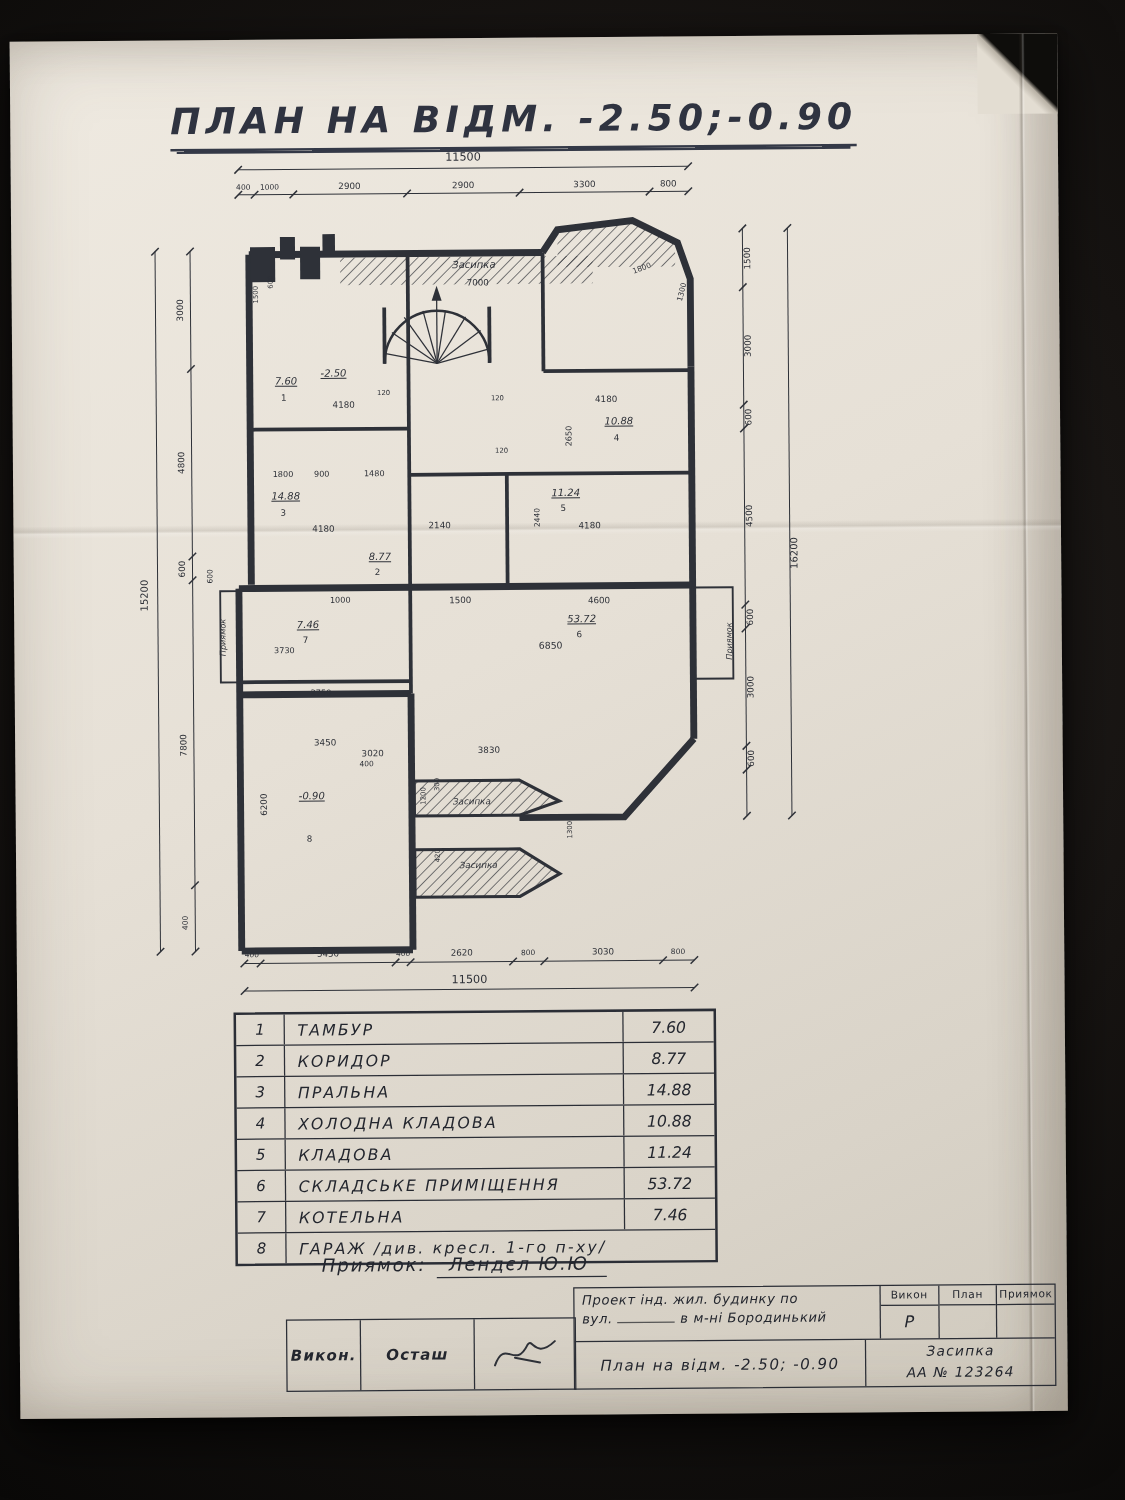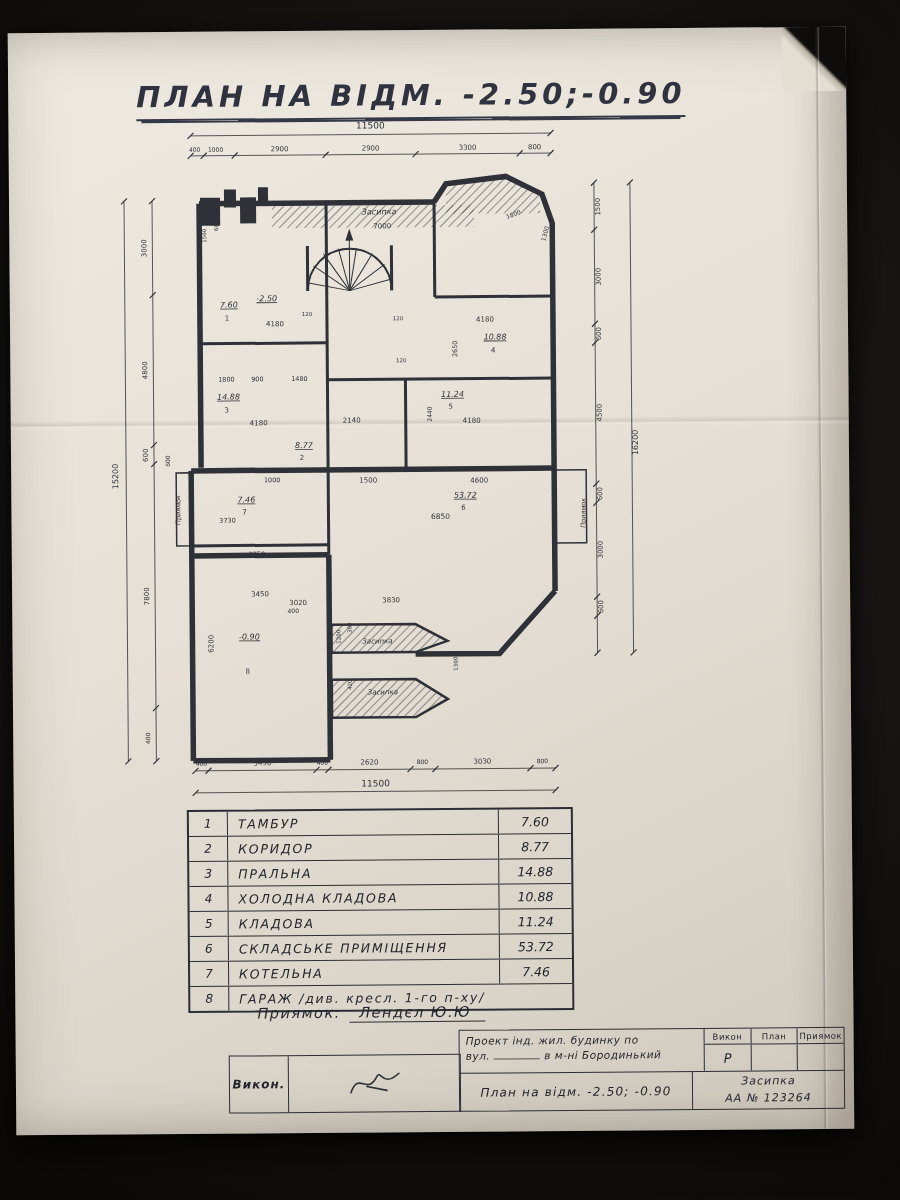--- a/index.html
+++ b/index.html
@@ -337,20 +337,21 @@
         </div>
       </div>
   </div>
 
   <div class="customer">
     <span>Приямок:</span><span class="c-name">Лендєл Ю.Ю</span>
   </div>
 
   <div class="stamp-left">
     <div class="sl-cell sl-1">Викон.</div>
+    <div class="sl-cell sl-2">Осташ</div>
     <div class="sl-cell sl-3">
       <svg width="64" height="34" viewBox="0 0 64 34">
         <path d="M8,26 C16,4 24,30 34,10 C38,3 40,22 56,7 M24,20 L44,24" stroke="#2e3138" stroke-width="1.6" fill="none" stroke-linecap="round"></path>
       </svg>
     </div>
   </div>
 
   <div class="stamp-right">
     <div class="sr-top">
       <div class="project">

